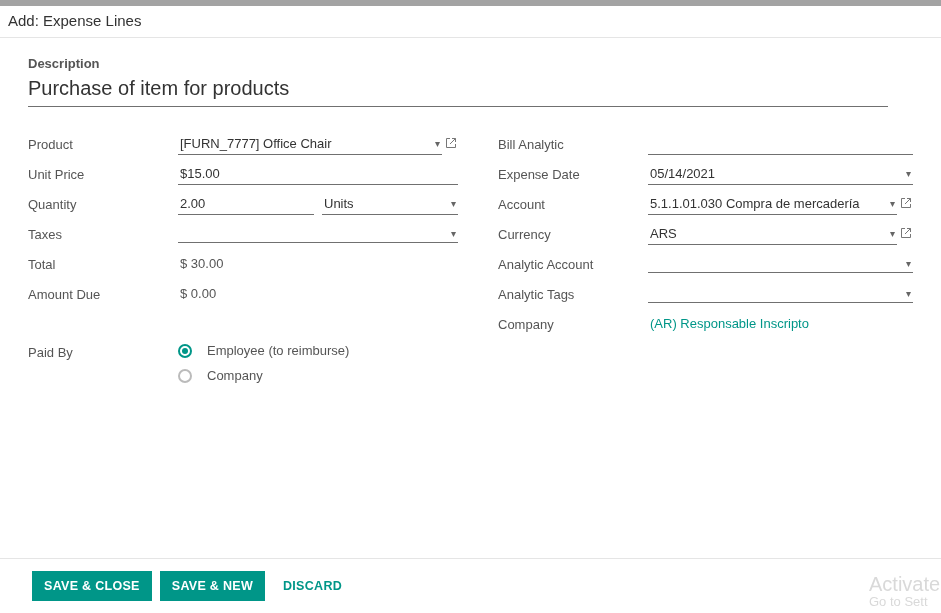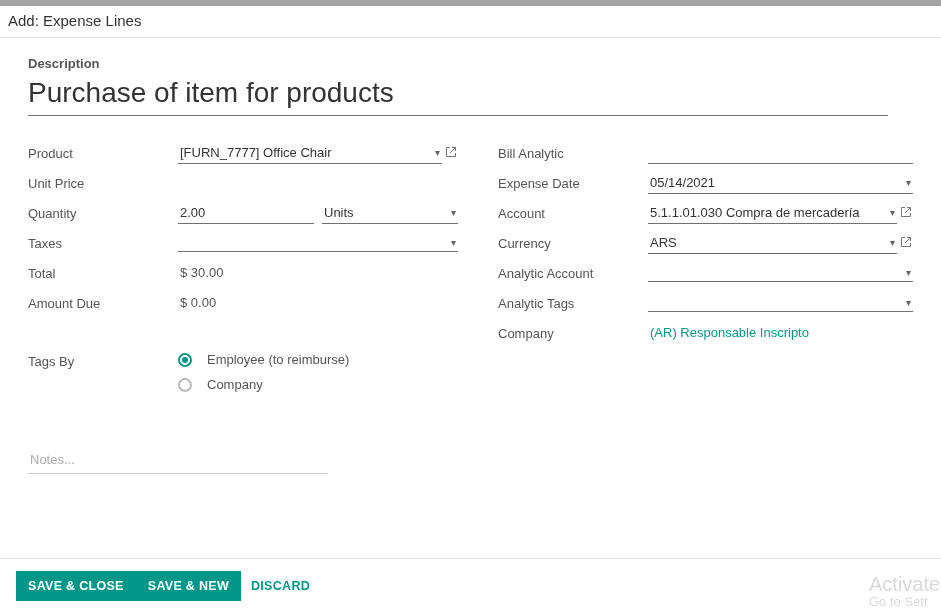--- a/index.html
+++ b/index.html
@@ -41,21 +41,21 @@
     padding: 18px 28px 0 28px;
   }
   .desc-label {
     font-size: 13px;
     font-weight: 600;
     color: var(--label);
     margin-bottom: 6px;
   }
   .desc-input {
     width: 860px;
-    font-size: 28px;
+    font-size: 20px;
     font-weight: 400;
     color: #333;
     border: none;
     border-bottom: 1px solid var(--underline);
     padding: 0 0 6px 0;
     outline: none;
     background: transparent;
   }
   .columns {
     display: flex;
@@ -160,23 +160,24 @@
     font-size: 13px;
     color: #333;
     outline: none;
     padding: 4px 2px 6px 2px;
     background: transparent;
   }
   .notes::placeholder { color: #aaa; }
 
   .modal-footer {
     border-top: 1px solid var(--light-border);
-    padding: 12px 16px;
+    padding: 12px 32px;
     display: flex;
     align-items: flex-start;
+    gap: 8px;
     position: relative;
   }
   .btn {
     font-size: 12.5px;
     font-weight: 600;
     padding: 8px 12px;
     border: none;
     cursor: pointer;
     letter-spacing: .3px;
   }
@@ -231,20 +232,23 @@
                   <path d="M14 3h7v7"></path>
                   <path d="M10 14L21 3"></path>
                   <path d="M21 14v7H3V3h7"></path>
                 </svg>
             </span>
           </div>
         </div>
 
         <div class="field-row">
           <div class="field-label">Unit Price</div>
+          <div class="field-control">
+            <input class="u-input" type="text" value="$15.00" style="">
+          </div>
         </div>
 
         <div class="field-row">
           <div class="field-label">Quantity</div>
           <div class="field-control qty-group">
             <input class="u-input" type="text" value="2.00" style="">
             <div class="u-select">
               <span class="val">Units</span>
               <span class="caret">▾</span>
             </div>
@@ -270,36 +274,35 @@
 
         <div class="field-row">
           <div class="field-label">Amount Due</div>
           <div class="field-control">
             <span class="u-static">$ 0.00</span>
           </div>
         </div>
 
         
         <div class="paidby field-row" style="align-items:flex-start">
-          <div class="field-label" style="padding-top:2px">Tags By</div>
+          <div class="field-label" style="padding-top:2px">Paid By</div>
           <div class="field-control" style="flex-direction:column; align-items:flex-start; gap:0">
             <div class="radio-row">
               <span class="radio">
                   <span class="dot"></span>
                 </span>
               <span class="radio-label">Employee (to reimburse)</span>
             </div>
             <div class="radio-row">
               <span class="radio unchecked"></span>
               <span class="radio-label">Company</span>
             </div>
           </div>
         </div>
 
-        <input class="notes" type="text" placeholder="Notes..." style="">
 
       </div>
 
       <div class="col col-right">
 
         <div class="field-row">
           <div class="field-label">Bill Analytic</div>
           <div class="field-control">
             <input class="u-input" type="text" value="" style="">
           </div>

